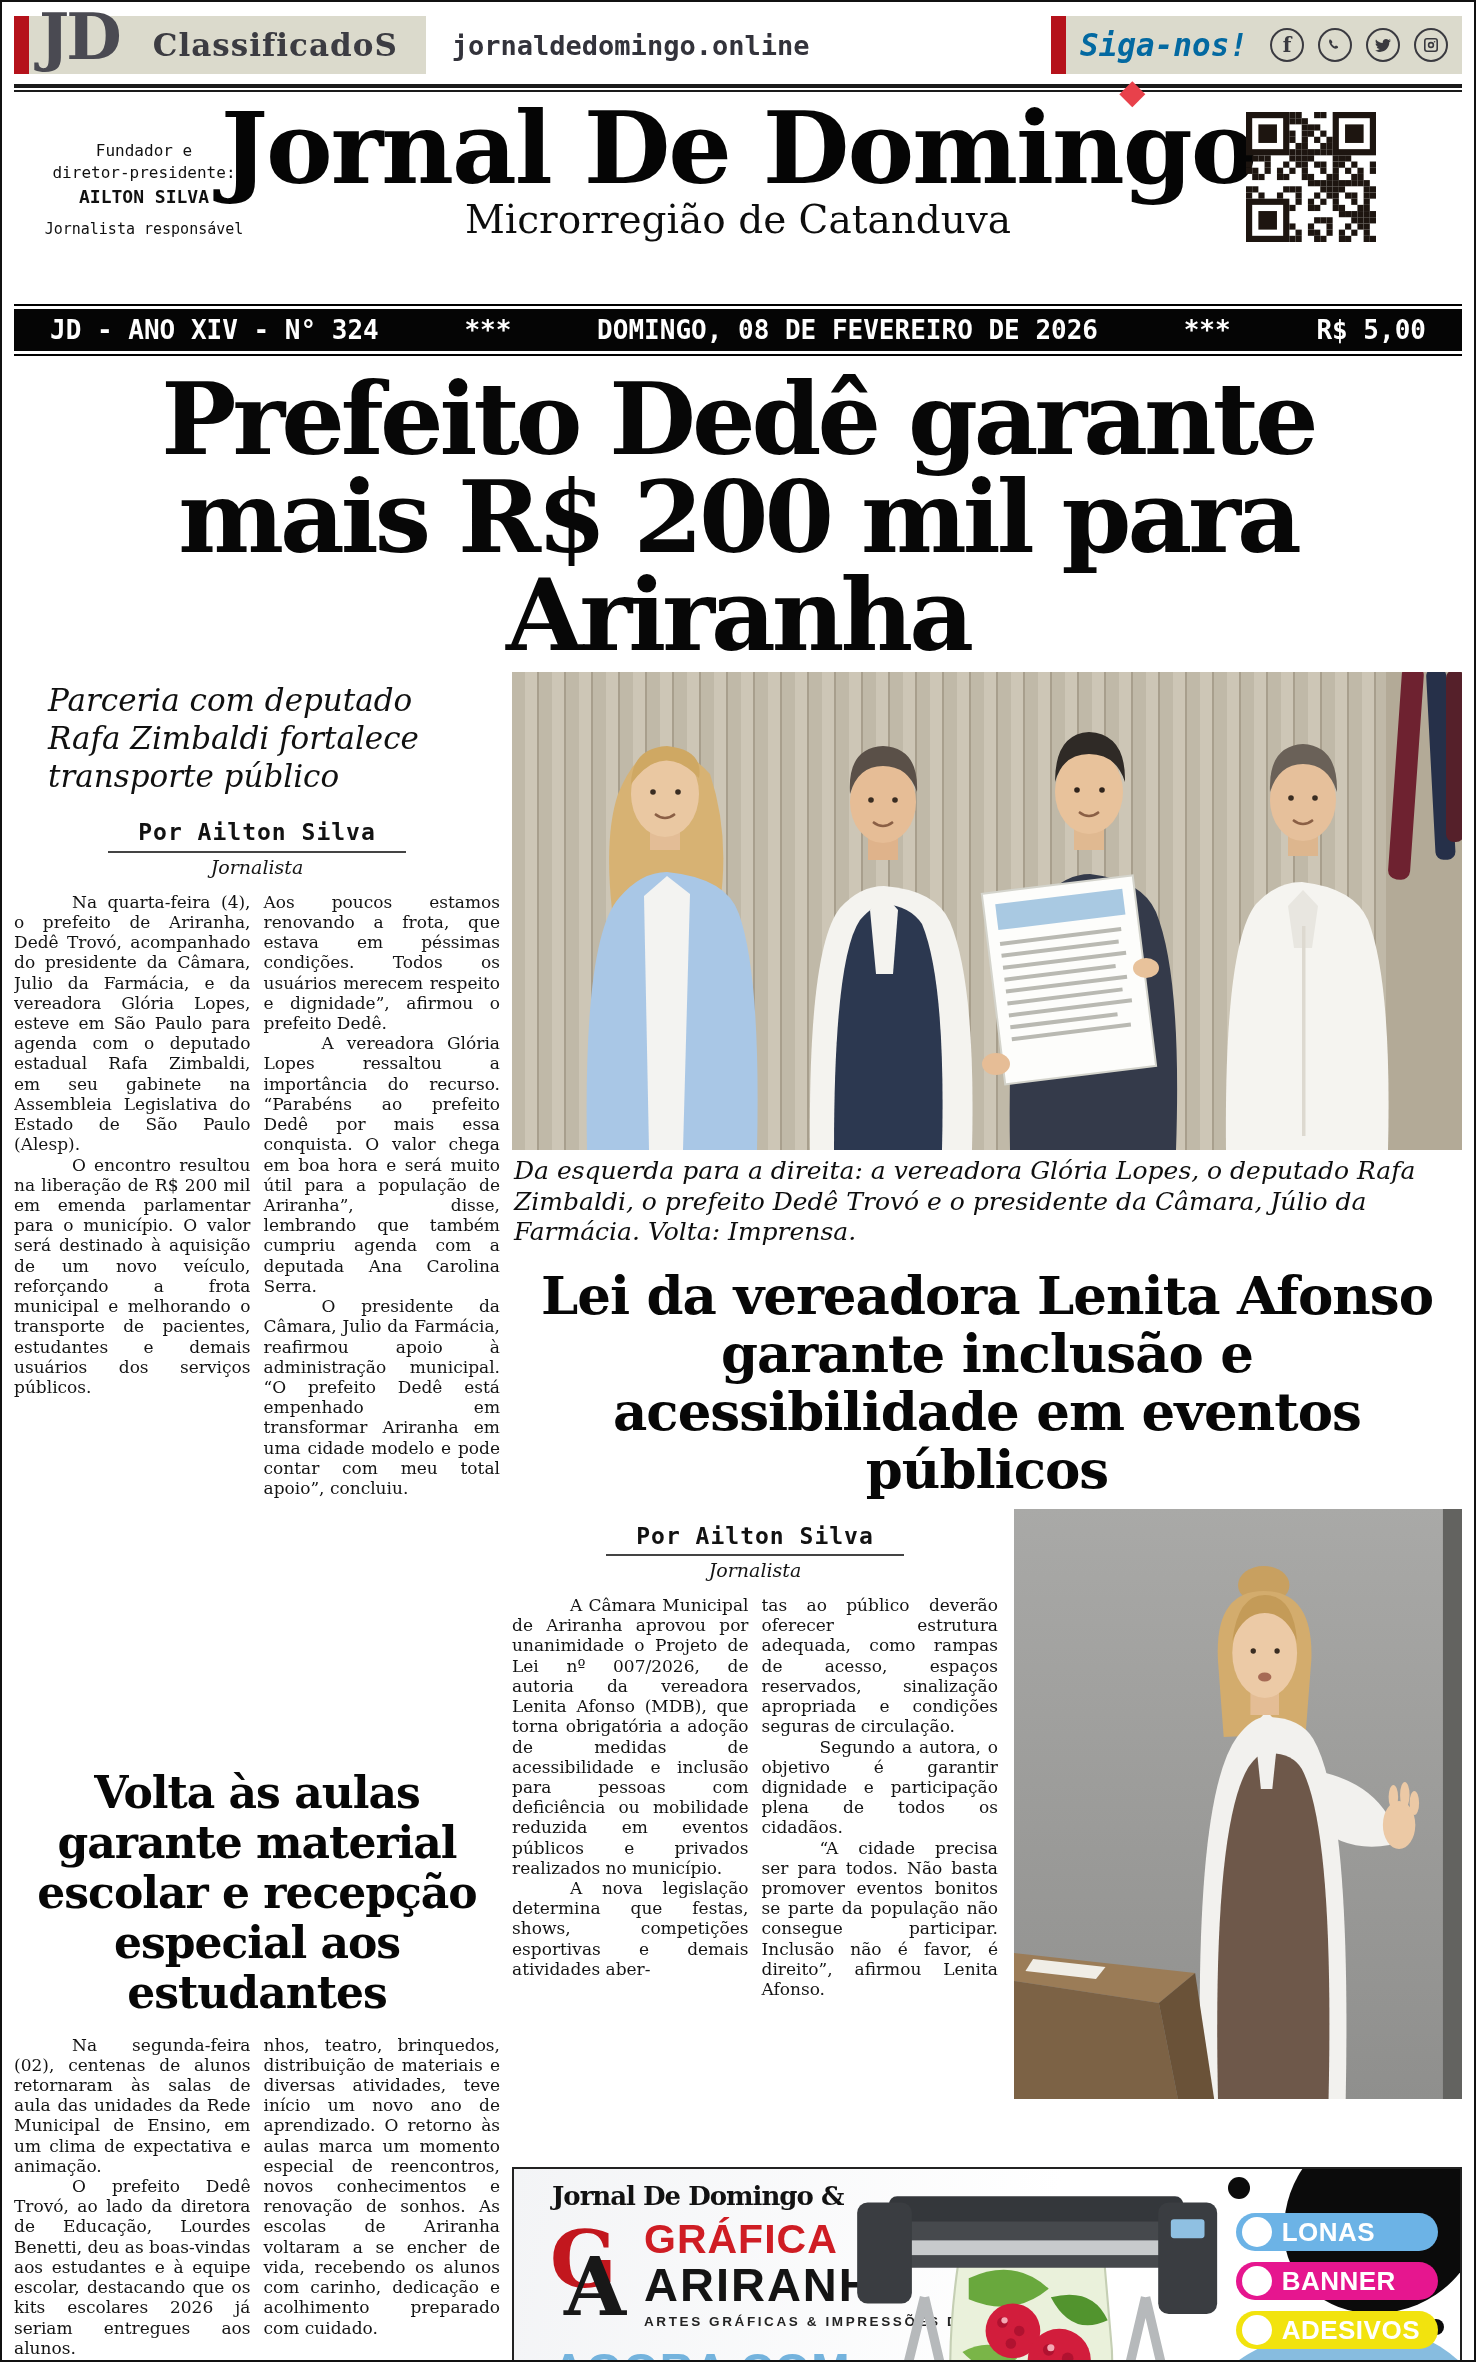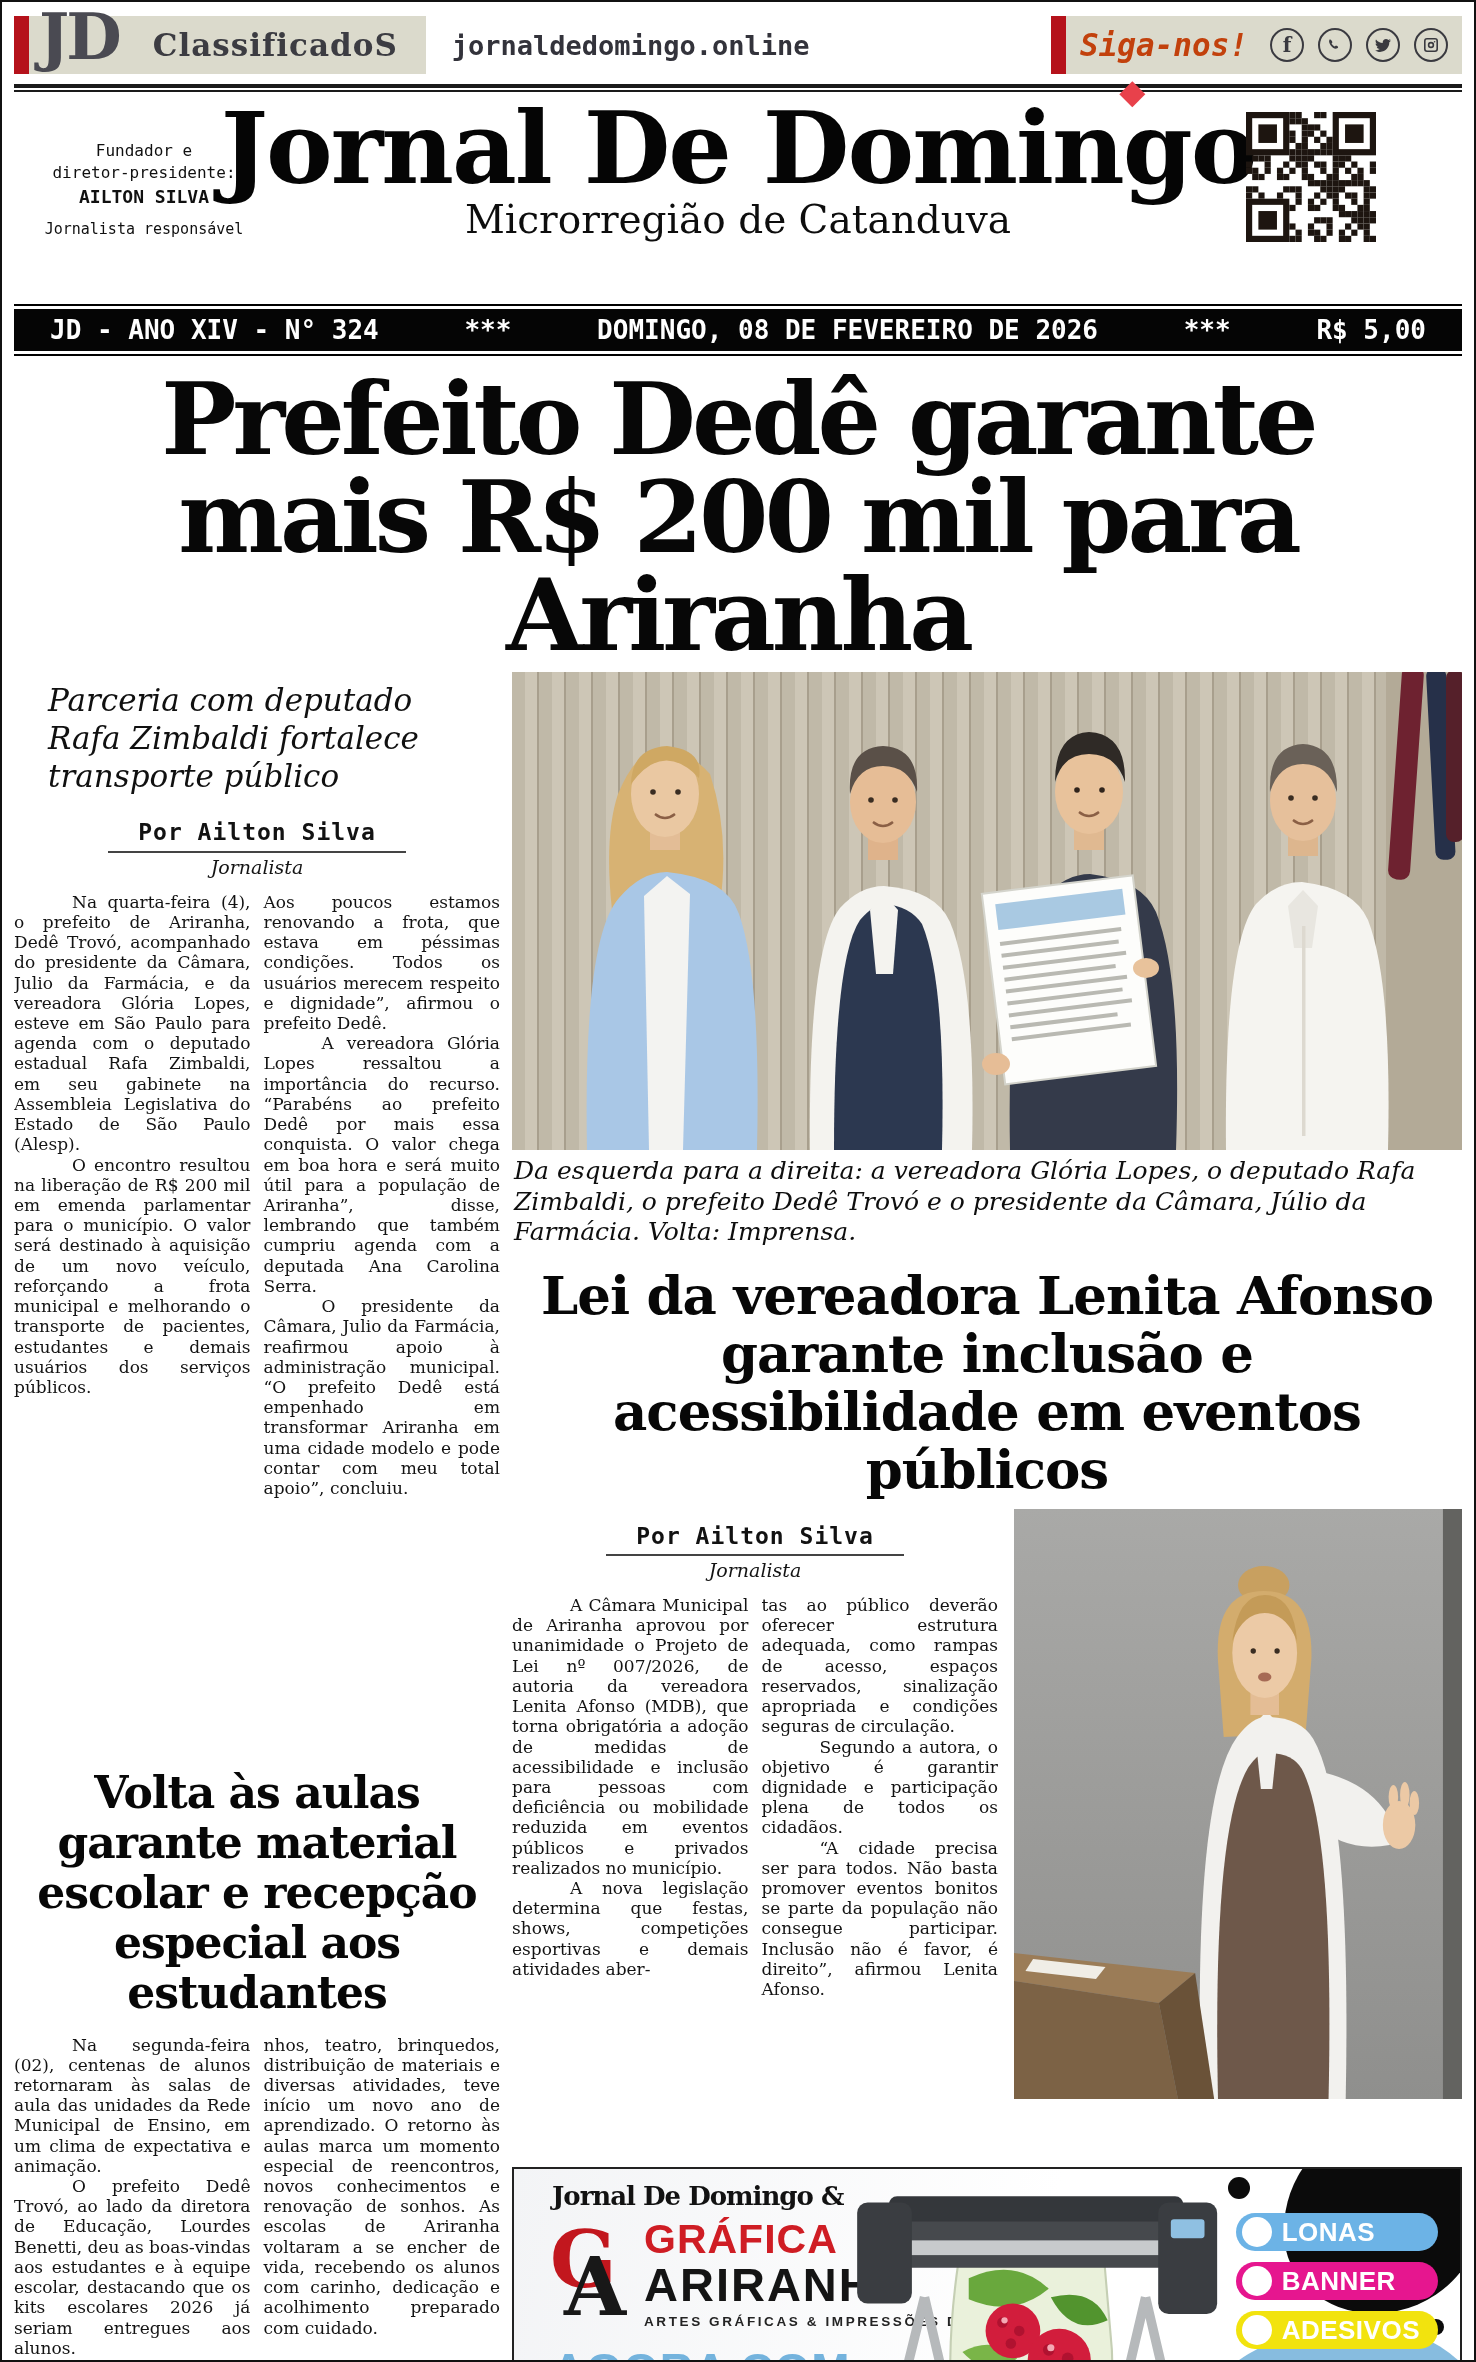--- a/index.html
+++ b/index.html
@@ -20,21 +20,21 @@
   .jd-text {
     font:700 64px/1 "DejaVu Serif", serif; color:#4a4a52; letter-spacing:-3px;
     position:relative; top:-8px; margin-right:34px;
   }
   .classifieds-label { font:700 31px/1 "DejaVu Serif", serif; color:#3c3c42; letter-spacing:1px; }
   .site-link { font:700 27px/1 "DejaVu Sans Mono", monospace; color:#33333b; text-decoration:none; }
   .follow-wrap { margin-left:auto; display:flex; align-items:center; }
   .follow-block {
     background:#dbdacc; height:58px; display:flex; align-items:center; gap:14px; padding:0 14px;
   }
-  .follow-label { font:italic 700 31px/1 "DejaVu Sans Mono", monospace; color:#c2410c; margin-right:8px; }
+  .follow-label { font:italic 700 31px/1 "DejaVu Sans Mono", monospace; color:#0369a1; margin-right:8px; }
   .soc-icon {
     width:34px; height:34px; border:2.5px solid #3a3a40; border-radius:50%;
     display:flex; align-items:center; justify-content:center; color:#3a3a40;
     font:700 20px/1 "DejaVu Serif", serif; background:transparent;
   }
   .soc-icon svg { width:20px; height:20px; fill:#3a3a40; }
 
   .double-rule { border-top:4px solid #1a1a1a; border-bottom:2px solid #1a1a1a; height:8px; }
 
   

